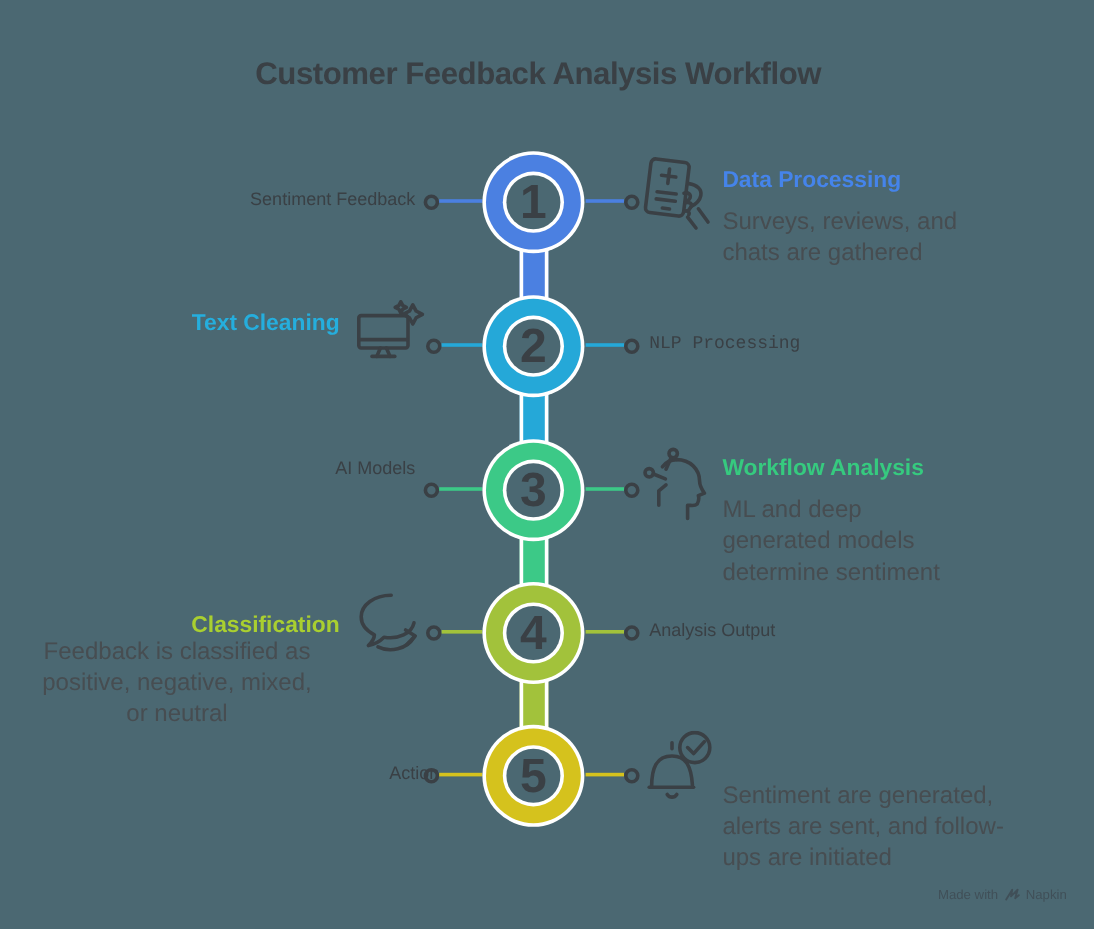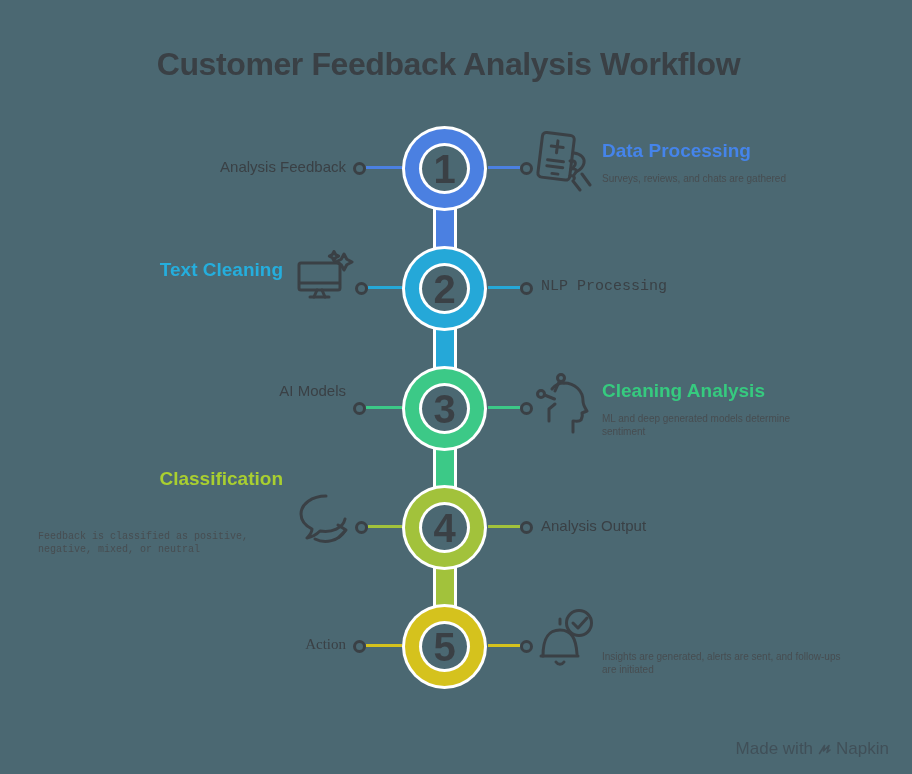--- a/index.html
+++ b/index.html
@@ -4,21 +4,21 @@
 <style>
   html,body{margin:0;padding:0;}
   body{
     width:912px;height:774px;position:relative;overflow:hidden;
     background:var(--bg,#4b6872);
     font-family:"Liberation Sans", sans-serif;
   }
   .canvas{position:absolute;inset:0;}
   .title{
     position:absolute;left:0;top:46px;width:897px;margin:0;
-    text-align:center;font-size:32px;font-weight:700;letter-spacing:-.4px;
+    text-align:center;font-size:26px;font-weight:700;letter-spacing:-.4px;
     color:var(--ink,#3a4045);
   }
   .step{position:absolute;inset:0;pointer-events:none;}
   .vconn{
     position:absolute;left:433px;width:18px;
     background:var(--c);border-left:3px solid #fff;border-right:3px solid #fff;
   }
   .ring{
     position:absolute;width:45px;height:45px;border-radius:50%;
     background:var(--bg,#4b6872);
@@ -26,22 +26,22 @@
     display:flex;align-items:center;justify-content:center;
   }
   .ring .num{font-size:40px;font-weight:700;color:var(--ink,#3a4045);line-height:1;}
   .hline{position:absolute;height:3px;background:var(--c);}
   .dot{
     position:absolute;width:7px;height:7px;border-radius:50%;
     border:3px solid var(--ink,#3a4045);background:transparent;
   }
   .side-label{position:absolute;font-size:15px;color:var(--ink,#3a4045);white-space:nowrap;}
   .heading{position:absolute;font-size:19px;font-weight:700;color:var(--hc);white-space:nowrap;}
-  .desc{position:absolute;font-size:10px;line-height:1.3;color:var(--desc,#474d51);}
-  .ta-r{text-align:left;}
+  .desc{position:absolute;font-size:20px;line-height:1.3;color:var(--desc,#474d51);}
+  .ta-r{text-align:center;}
   .icon{position:absolute;}
   .icon svg{display:block;}
   .icon path,.icon rect,.icon circle{
     fill:none;stroke:var(--ink,#3a4045);stroke-width:3;
     stroke-linecap:round;stroke-linejoin:round;
   }
   .icon .mask{fill:var(--bg,#4b6872);}
   
   .s1 .side-label{right:566px;top:158px;}
   .s1 .dot.dl{left:353px;top:162px;}
@@ -69,58 +69,58 @@
   .s3 .dot.dl{left:353px;top:402px;}
   .s3 .hline.hl{left:366px;top:406px;width:36px;}
   .s3 .hline.hr{left:488px;top:406px;width:32px;}
   .s3 .dot.dr{left:520px;top:402px;}
   .s3 .vconn{top:408px;height:119px;}
   .s3 .ring{left:422px;top:386px;}
   .s3 .icon{left:534px;top:372px;}
   .s3 .heading{left:602px;top:380px;}
   .s3 .desc{left:602px;top:412px;width:210px;}
   
-  .s4 .heading{right:629px;top:468px;margin-left:20px;}
-  .s4 .desc{right:629px;top:530px;width:245px;font-family:Liberation Mono, monospace;}
+  .s4 .heading{right:629px;top:511px;margin-left:20px;}
+  .s4 .desc{right:642px;top:530px;width:245px;}
   .s4 .icon{left:296px;top:492px;}
   .s4 .dot.dl{left:355px;top:521px;}
   .s4 .hline.hl{left:368px;top:525px;width:34px;}
   .s4 .hline.hr{left:488px;top:525px;width:32px;}
   .s4 .dot.dr{left:520px;top:521px;}
   .s4 .side-label{left:541px;top:517px;}
   .s4 .vconn{top:527px;height:119px;}
   .s4 .ring{left:422px;top:505px;}
   
-  .s5 .side-label{right:566px;top:636px;font-family:Liberation Serif, serif;}
+  .s5 .side-label{right:546px;top:636px;}
   .s5 .dot.dl{left:353px;top:640px;}
   .s5 .hline.hl{left:366px;top:644px;width:36px;}
   .s5 .hline.hr{left:488px;top:644px;width:32px;}
   .s5 .dot.dr{left:520px;top:640px;}
   .s5 .ring{left:422px;top:624px;}
   .s5 .icon{left:534px;top:609px;}
   .s5 .heading{left:602px;top:618px;}
   .s5 .desc{left:602px;top:650px;width:240px;}
 
   .watermark{
     position:absolute;right:23px;top:739px;display:flex;align-items:center;gap:5px;
-    font-size:17px;color:var(--wm,#3e4a52);opacity:.8;
+    font-size:11px;color:var(--wm,#3e4a52);opacity:.8;
   }
   .watermark svg{display:block;}
   .watermark path{fill:none;stroke:var(--wm,#3e4a52);stroke-width:1.6;stroke-linecap:round;stroke-linejoin:round;}
 </style>
 </head>
 <body style="--bg: #4b6872; --ink: #3a4045; --desc: #474d51; --wm: #3e4a52;">
 
 <div class="canvas">
 
   <h1 class="title">Customer Feedback Analysis Workflow</h1>
 
   <section class="step s1" style="--c: #4b80e1; --hc: #4584ea;">
     <div class="vconn"></div>
-    <div class="side-label">Analysis Feedback</div>
+    <div class="side-label">Sentiment Feedback</div>
     <span class="dot dl"></span>
     <span class="hline hl"></span>
     <span class="hline hr"></span>
     <span class="dot dr"></span>
     <div class="ring">
       <span class="num">1</span>
     </div>
     <div class="icon">
       <svg width="58" height="64" viewBox="0 0 58 64">
         <g transform="rotate(7 24 28)">
@@ -174,21 +174,21 @@
       <svg width="58" height="66" viewBox="0 0 58 66">
         <path d="M30 11 c11 0 19 8 19 18 c0 4 2 7 4 10 l-5 2 c1 3 0 5 -1 7 c-2 2 -5 1 -8 1 l0 11"></path>
         <path d="M30 11 c-5 0 -9 2 -12 6"></path>
         <circle cx="27" cy="6" r="3.5"></circle>
         <path d="M25 10 l-4 9"></path>
         <circle cx="7" cy="22" r="3.5"></circle>
         <path d="M10.5 23 l10 4"></path>
         <path d="M21 32 l-6 5 v12"></path>
       </svg>
     </div>
-    <div class="heading">Cleaning Analysis</div>
+    <div class="heading">Workflow Analysis</div>
     <div class="desc">ML and deep generated models determine sentiment</div>
   </section>
 
   <section class="step s4" style="--c: #a2c23b; --hc: #a9cf30;">
     <div class="vconn"></div>
     <div class="heading ta-r">Classification</div>
     <div class="desc ta-r">Feedback is classified as positive, negative, mixed, or neutral</div>
     <div class="icon">
       <svg width="62" height="60" viewBox="0 0 62 60">
         <path d="M30 4 C16 4 5 12 5 22 c0 7 5 12 11 15 c0 3 -2 6 -5 9 c5 -1 10 -4 13 -7 c12 2 23 -3 25 -12"></path>
@@ -218,21 +218,21 @@
     <div class="icon">
       <svg width="60" height="66" viewBox="0 0 60 66">
         <path d="M26 15 v-5"></path>
         <path d="M9 47 c0 -16 4 -26 17 -26 c12 0 16 9 17 24"></path>
         <path d="M7 47 h37"></path>
         <path d="M22 53 c2 3 6 3 8 0"></path>
         <circle class="mask" cx="45" cy="14" r="12.5"></circle>
         <path d="M39 14 l5 5 9 -10"></path>
       </svg>
     </div>
-    <div class="desc">Insights are generated, alerts are sent, and follow-ups are initiated</div>
+    <div class="desc">Sentiment are generated, alerts are sent, and follow-ups are initiated</div>
   </section>
 
   <div class="watermark">
     <span>Made with</span>
     <span>
       <svg width="13" height="13" viewBox="0 0 13 13">
         <path d="M1.5 10.5 L6.5 2.5 L5.5 8 L11 2.5 L9 9.5 L12 7"></path>
       </svg>
     </span>
     <span>Napkin</span>

